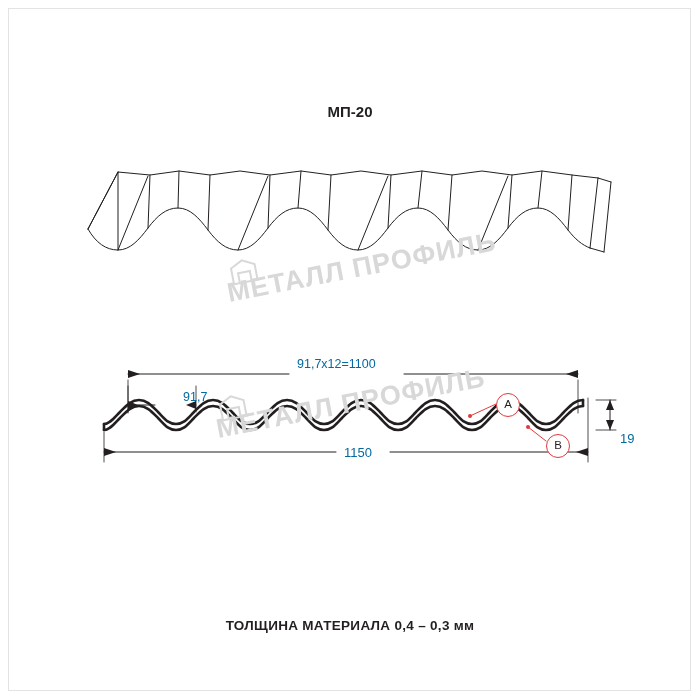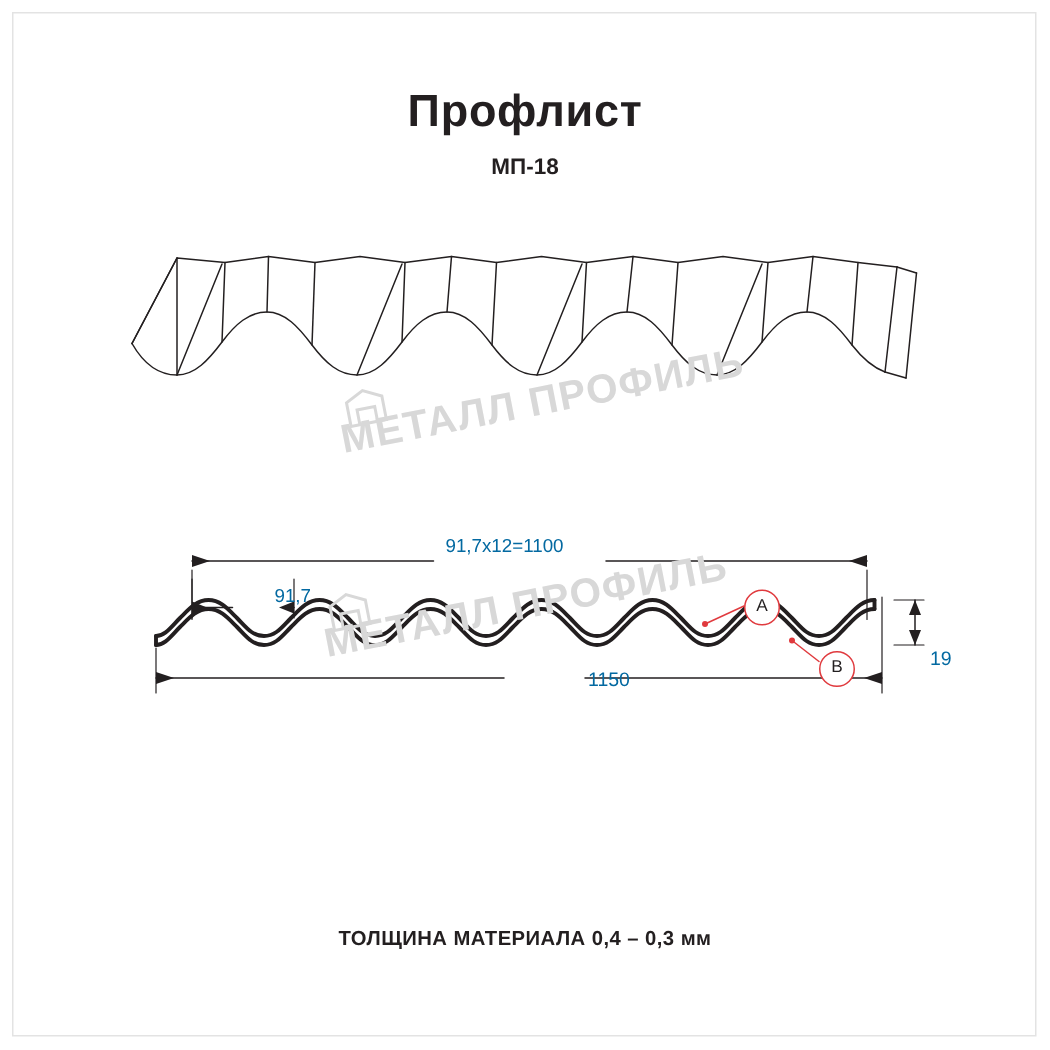--- a/index.html
+++ b/index.html
@@ -80,21 +80,21 @@
     pointer-events: none;
   }
   .lbl {
     position: absolute;
     font-size: 12.5px;
     color: #0369a1;
     white-space: nowrap;
   }
   .lbl-top   { left: 297px; top: 357px; }
   .lbl-small { left: 158px; top: 390px; margin-left: 25px; }
-  .lbl-bottom{ left: 344px; top: 445px; font-size: 13px; margin-left: 48px; }
+  .lbl-bottom{ left: 344px; top: 445px; font-size: 13px; }
   .lbl-h     { left: 620px; top: 431px; font-size: 13px; }
   .cal {
     position: absolute;
     width: 22px; height: 22px;
     border: 1.4px solid #e03a3e;
     border-radius: 50%;
     color: #231f20;
     font-size: 11.5px;
     line-height: 21px;
     text-align: center;
@@ -103,22 +103,21 @@
   .cal-a { left: 496px; top: 393px; }
   .cal-b { left: 546px; top: 434px; }
 </style>
 </head>
 <body>
 
 <div class="page">
 
   <div class="border"></div>
 
-  <div class="title">Профлист</div>
-  <div class="subtitle">МП-18</div>
+  <div class="subtitle">МП-20</div>
 
   <svg class="art" viewBox="0 0 700 700">
     <g fill="none" stroke="#231f20" stroke-width="1" stroke-linejoin="round" stroke-linecap="round">
 
       <g>
 
         <path d="M88,229 L118,172 L150,175 L179,171 L210,175 L240,171 L270,175 L301,171
                  L331,175 L361,171 L391,175 L422,171 L452,175 L482,171 L512,175 L542,171
                  L572,175 L598,178"></path>
 

